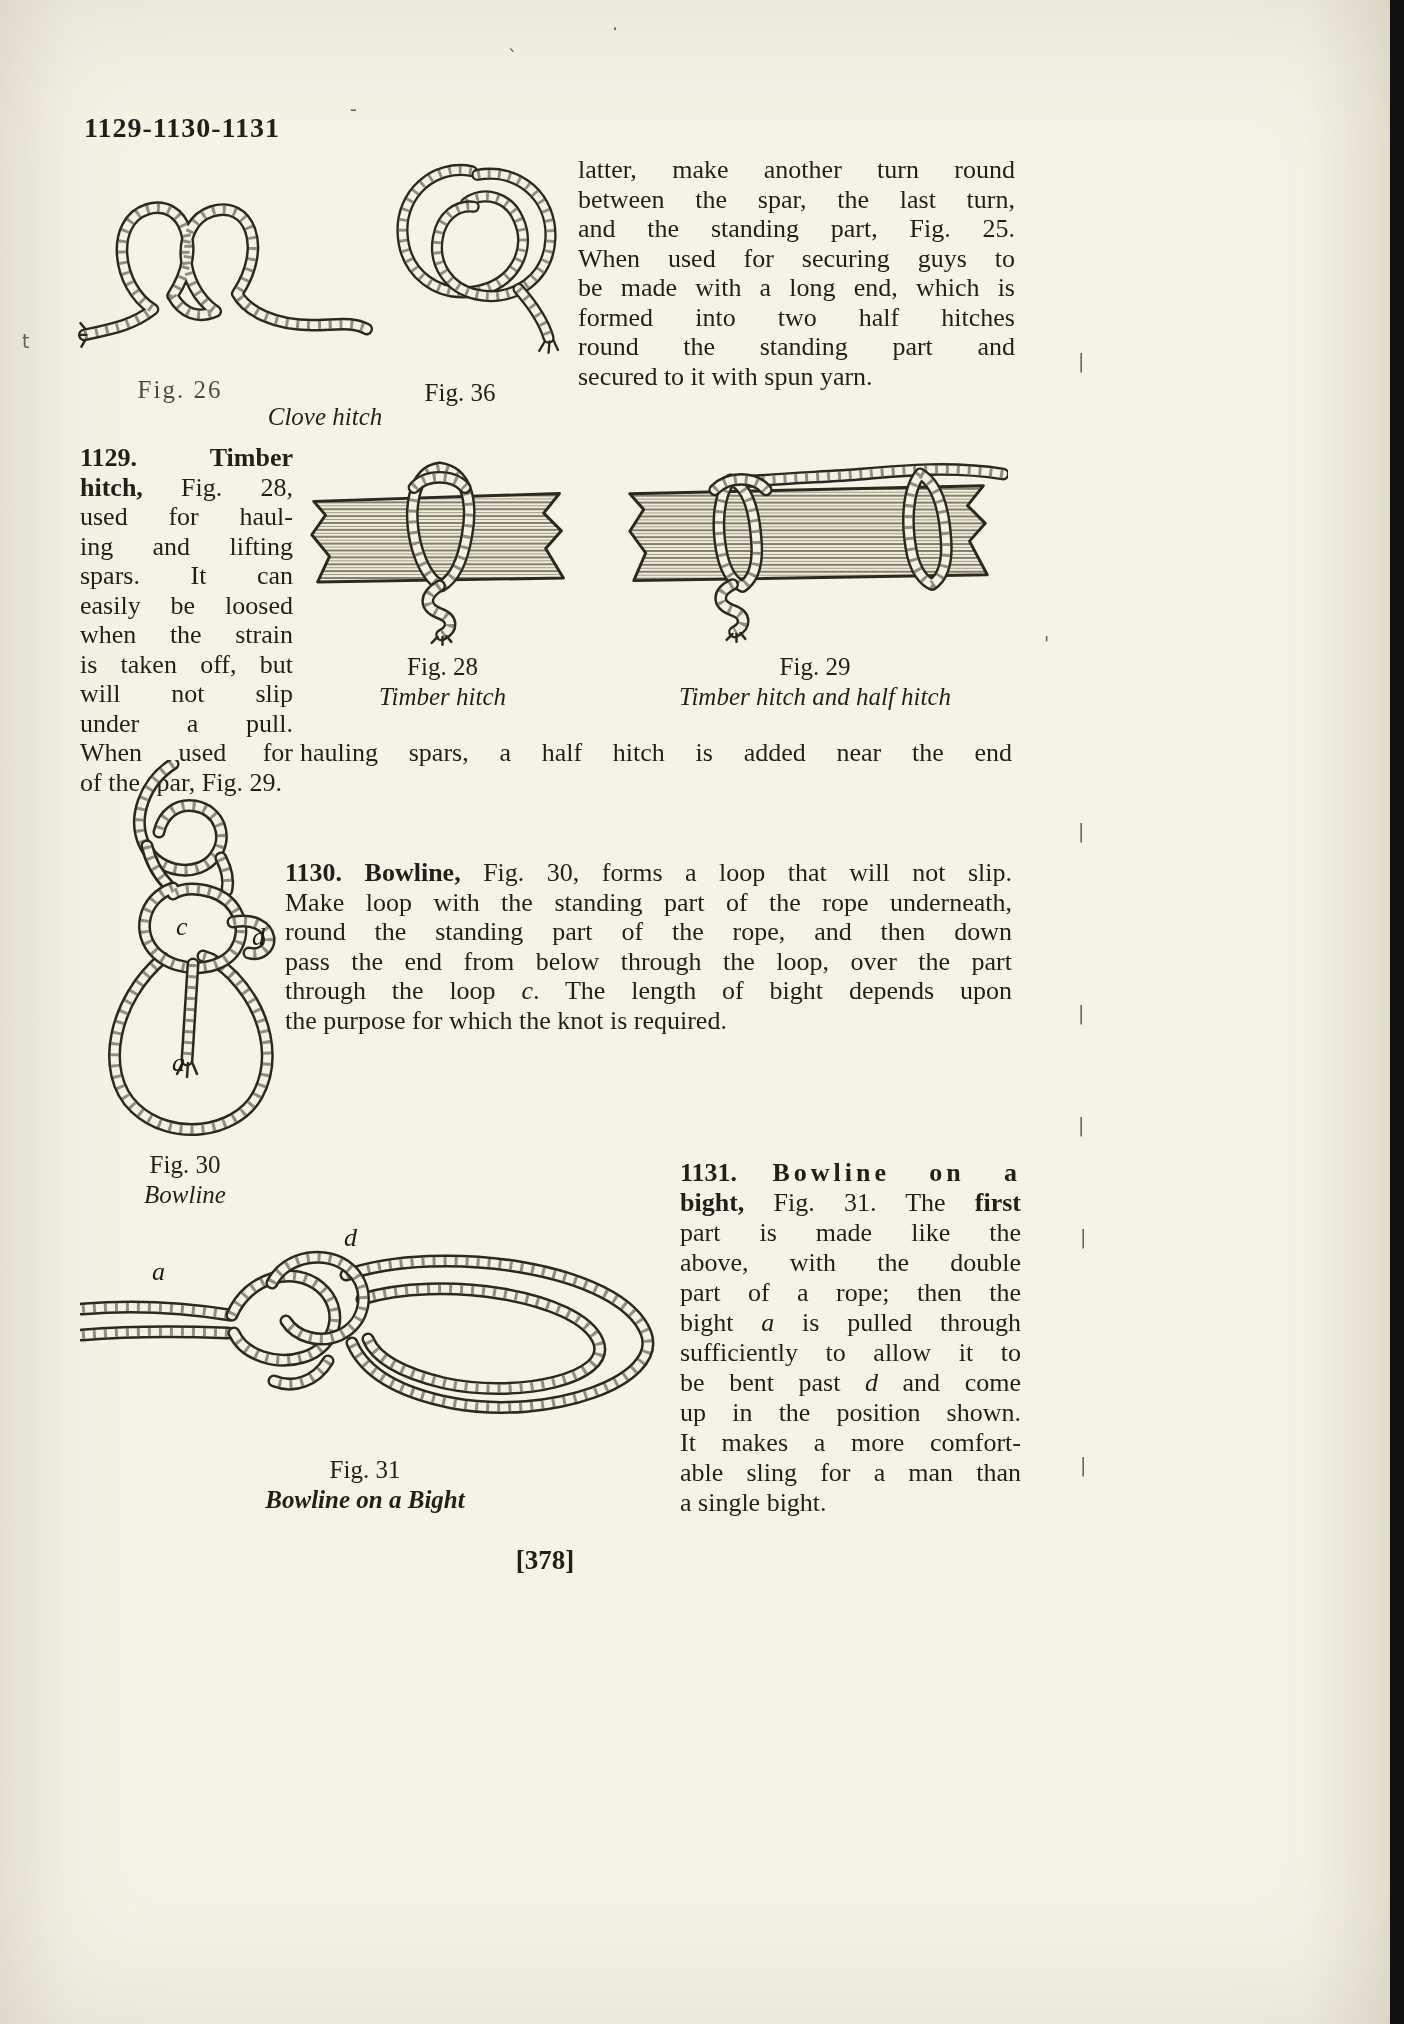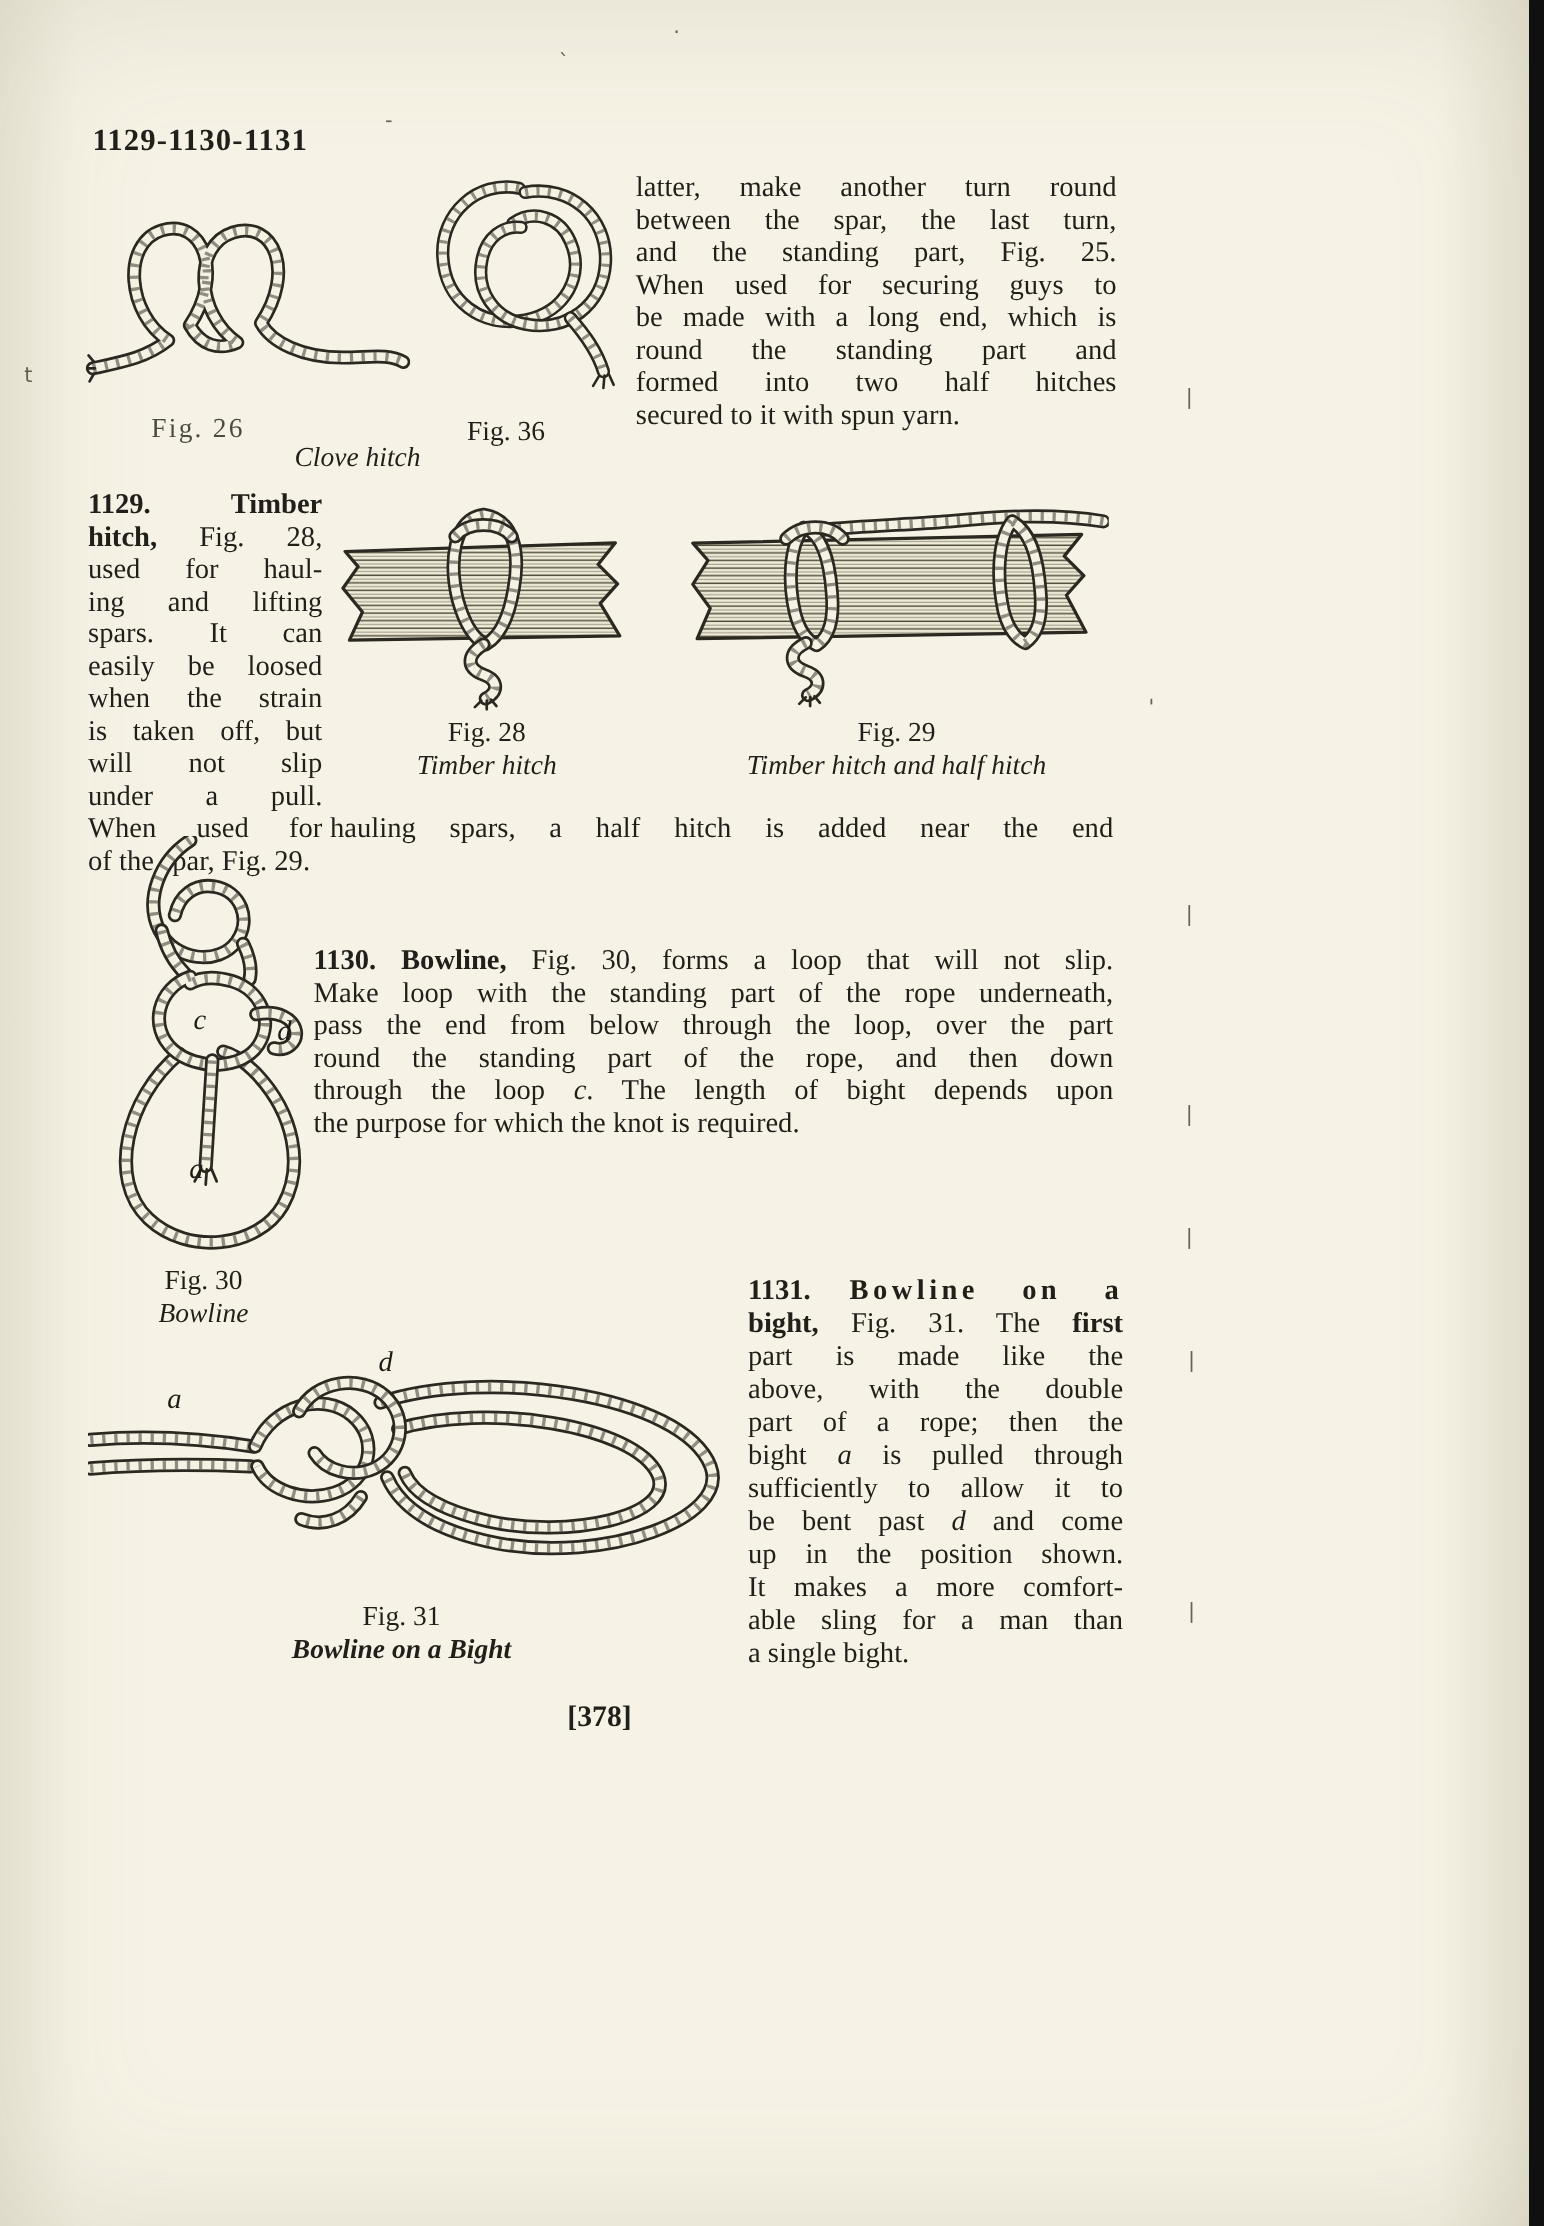--- a/index.html
+++ b/index.html
@@ -90,22 +90,22 @@
   <div class="abs caption" style="left:390px;top:378px;width:140px;">Fig. 36</div>
 
   <div class="abs caption cap-italic" style="left:180px;top:402px;width:290px;">Clove hitch</div>
 
   <div class="abs body-text" style="left:578px;top:155px;width:437px;">
     <div class="jl">latter, make another turn round</div>
     <div class="jl">between the spar, the last turn,</div>
     <div class="jl">and the standing part, Fig. 25.</div>
     <div class="jl">When used for securing guys to</div>
     <div class="jl">be made with a long end, which is</div>
+    <div class="jl">formed into two half hitches</div>
     <div class="jl">round the standing part and</div>
-    <div class="jl">formed into two half hitches</div>
     <div class="pl">secured to it with spun yarn.</div>
   </div>
 
   <div class="abs body-text" style="left:80px;top:443px;width:213px;">
     <div class="jl"><span class="seg-b">1129.</span><span> </span><span class="seg-b">Timber</span></div>
     <div class="jl"><span class="seg-b">hitch,</span><span> Fig. 28,</span></div>
     <div class="jl">used for haul-</div>
     <div class="jl">ing and lifting</div>
     <div class="jl">spars. It can</div>
     <div class="jl">easily be loosed</div>
@@ -210,22 +210,22 @@
     <span class="fig-label" style="left:101px;top:152px;">c</span>
     <span class="fig-label" style="left:177px;top:162px;">d</span>
     <span class="fig-label" style="left:97px;top:288px;">a</span>
   </div>
   <div class="abs caption" style="left:75px;top:1150px;width:220px;">Fig. 30</div>
   <div class="abs caption cap-italic" style="left:75px;top:1180px;width:220px;">Bowline</div>
 
   <div class="abs body-text" style="left:285px;top:858px;width:727px;">
     <div class="jl"><span class="seg-b">1130.</span><span>  </span><span class="seg-b">Bowline,</span><span> Fig. 30, forms a loop that will not slip.</span></div>
     <div class="jl">Make loop with the standing part of the rope underneath,</div>
+    <div class="jl">round the standing part of the rope, and then down</div>
     <div class="jl">pass the end from below through the loop, over the part</div>
-    <div class="jl">round the standing part of the rope, and then down</div>
     <div class="jl"><span>through the loop </span><span class="seg-i">c</span><span>. The length of bight depends upon</span></div>
     <div class="pl">the purpose for which the knot is required.</div>
   </div>
 
   <div class="abs body-text lh30" style="left:680px;top:1158px;width:341px;">
     <div class="jl"><span class="seg-b">1131.</span><span>  </span><span class="seg-bsp">Bowline on a</span></div>
     <div class="jl"><span class="seg-b">bight,</span><span> Fig. 31.  The </span><span class="seg-b">first</span></div>
     <div class="jl">part is made like the</div>
     <div class="jl">above, with the double</div>
     <div class="jl">part of a rope; then the</div>

